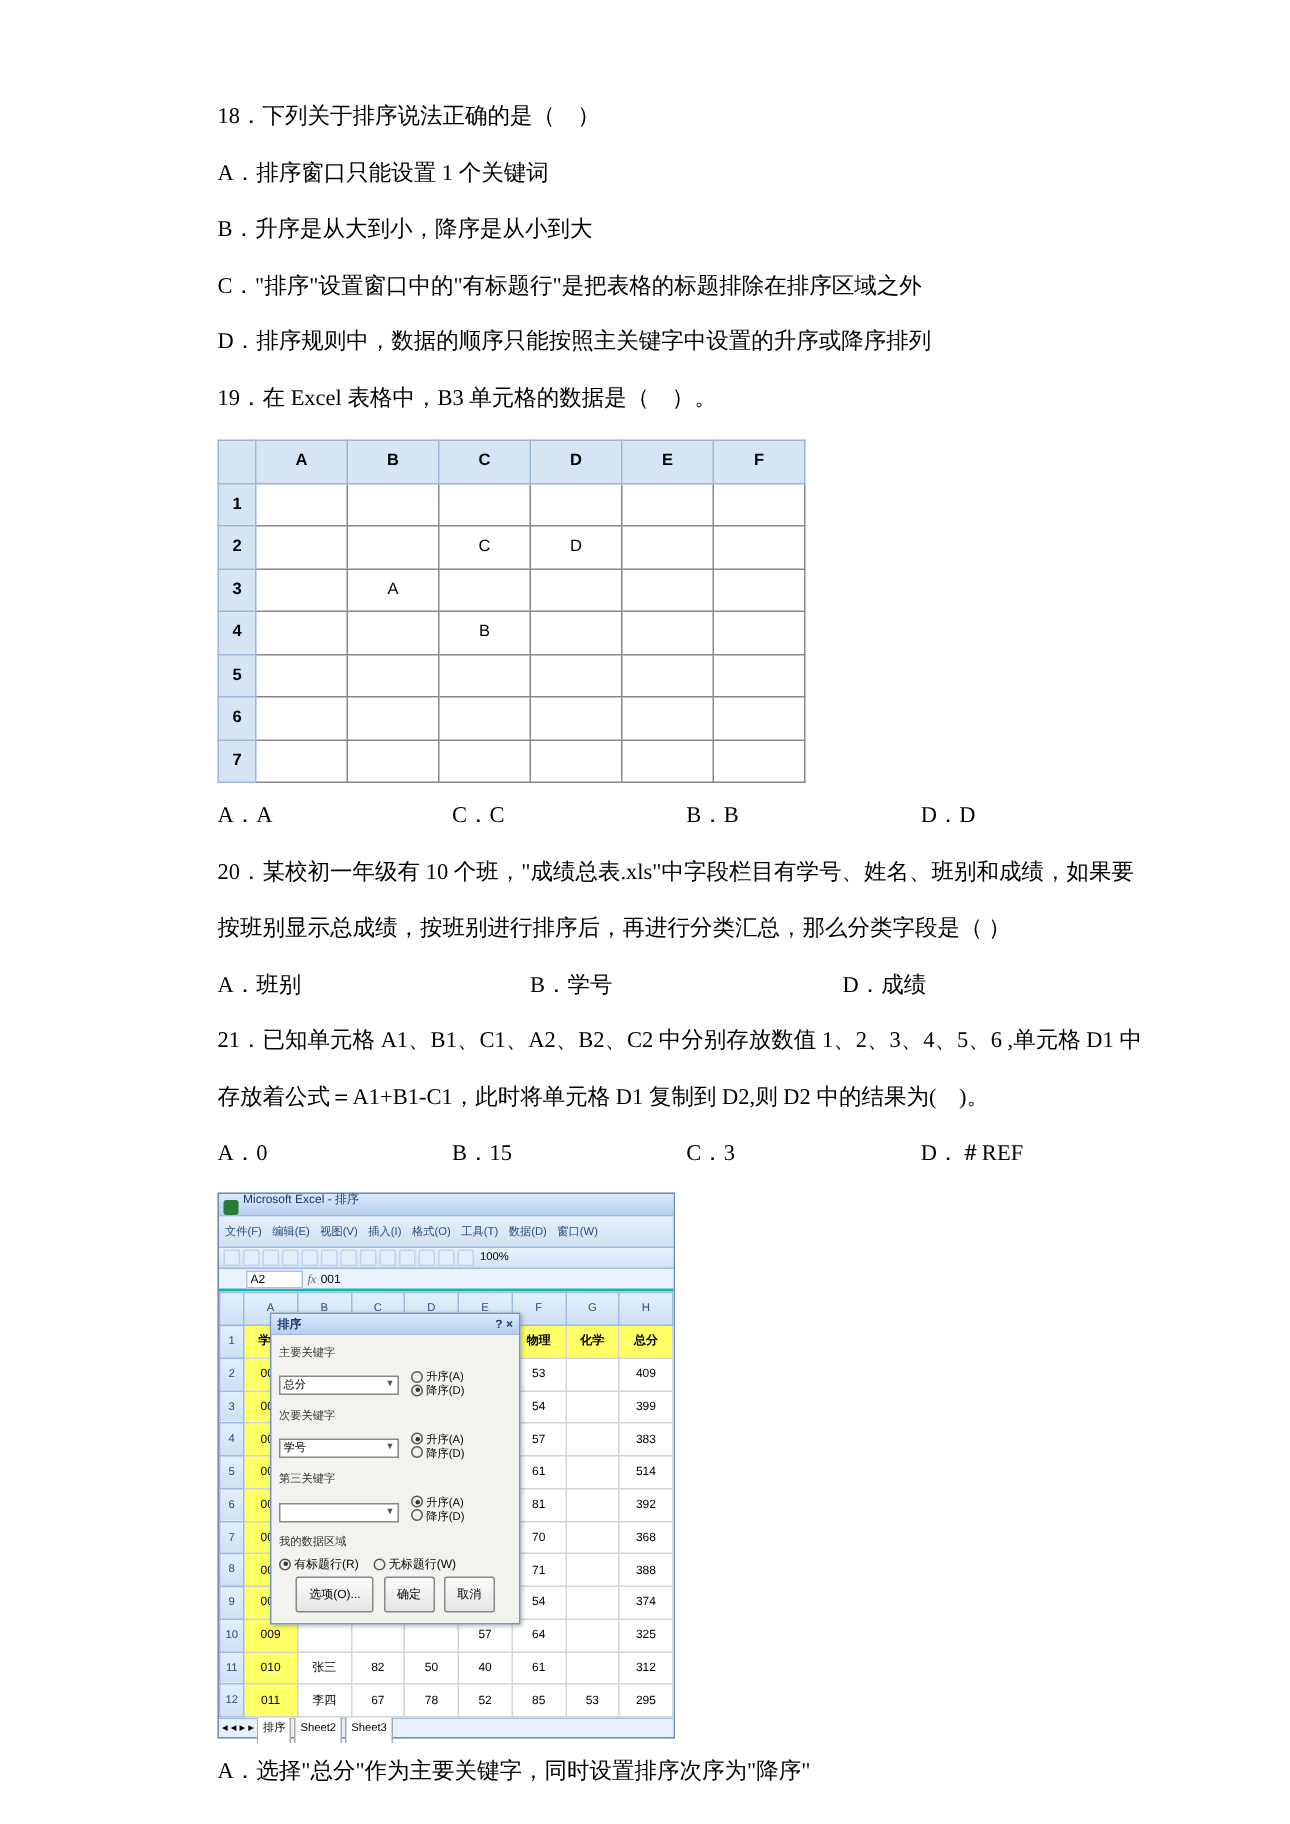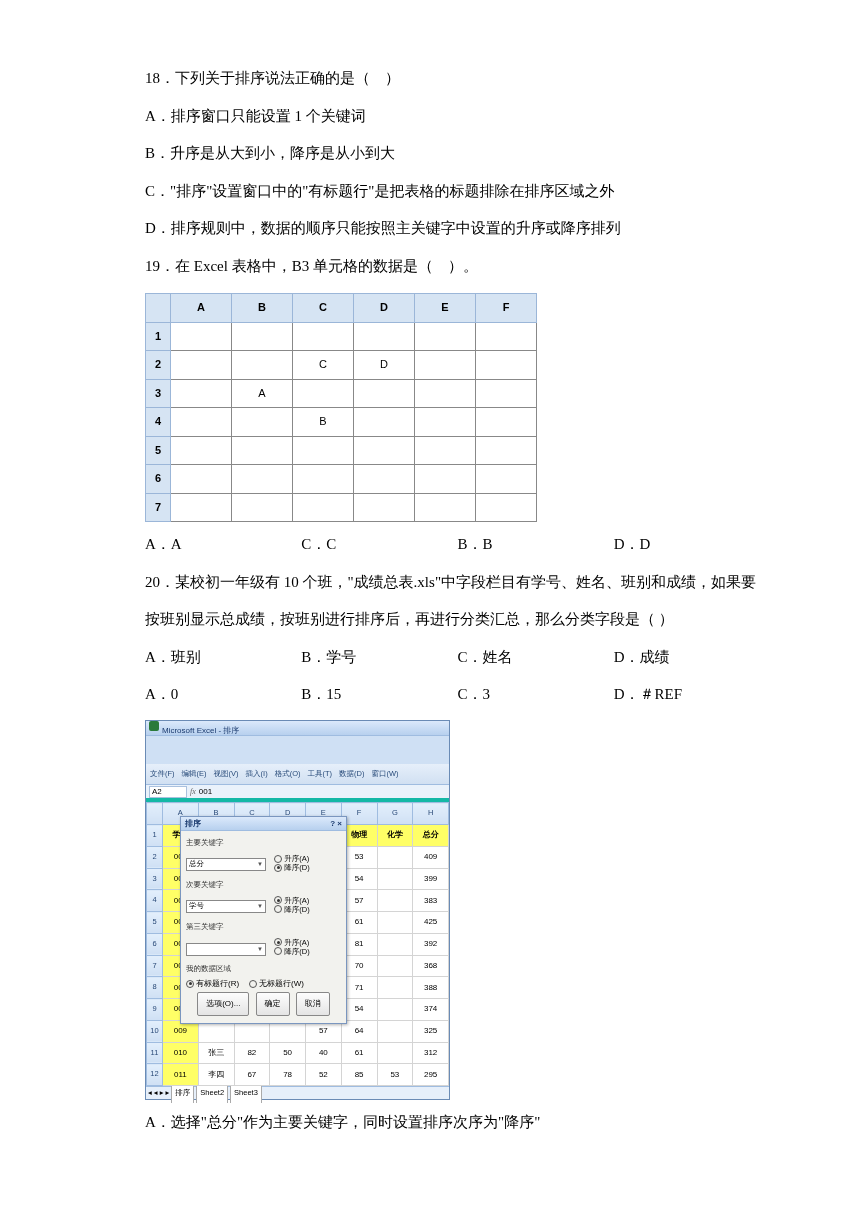--- a/index.html
+++ b/index.html
@@ -62,38 +62,37 @@
     font-family: "Microsoft YaHei", Arial, sans-serif;
     font-size: 8px;
     background: #cfe0f4;
     margin: 6px 0 4px 0;
     position: relative;
   }
   .excel-titlebar {
     background: linear-gradient(#dbe9fb, #b7d0ee);
     height: 14px;
     display: flex;
-    align-items: flex-start;
+    align-items: flex-end;
     padding: 0 3px;
     color: #1a3a6e;
     gap: 3px;
     border-bottom: 1px solid #9fbce0;
   }
   .excel-titlebar .x-icon {
     width: 10px; height: 10px; background: #2a7a3a; border-radius: 2px;
   }
   .excel-menubar {
     background: linear-gradient(#e6effa, #d1e0f2);
     padding: 1px 4px;
     display: flex;
     gap: 7px;
     color: #284b7a;
     font-size: 7.5px;
     border-bottom: 1px solid #9fbce0;
-    margin-top: 28px;
   }
   .excel-toolbar {
     background: linear-gradient(#eaf2fb, #d3e2f4);
     height: 13px;
     border-bottom: 1px solid #9fbce0;
     display: flex;
     align-items: center;
     gap: 2px;
     padding: 0 3px;
   }
@@ -102,22 +101,22 @@
     background: #e5edf8;
     border: 1px solid #c0d3ea;
     border-radius: 1px;
   }
   .excel-formula-row {
     background: #eaf2fb;
     height: 13px;
     display: flex;
     align-items: center;
     gap: 3px;
-    padding: 0 3px;
-    border-bottom: 4px solid #14b8a6;
+    padding: 0 18px;
+    border-bottom: 2px solid #14b8a6;
     font-size: 8px;
   }
   .excel-formula-row .cellref {
     background: #fff; border: 1px solid #aac1de; width: 32px; height: 10px;
     display: flex; align-items: center; padding: 0 2px;
   }
   .excel-formula-row .fx {
     color: #666; font-style: italic; font-family: Liberation Serif, serif;
   }
   .excel-grid-wrap {
@@ -315,24 +314,24 @@
     <span class="opt">A．A</span>
     <span class="opt">C．C</span>
     <span class="opt">B．B</span>
     <span class="opt">D．D</span>
   </div>
 
   <p class="question-line">20．某校初一年级有 10 个班，"成绩总表.xls"中字段栏目有学号、姓名、班别和成绩，如果要按班别显示总成绩，按班别进行排序后，再进行分类汇总，那么分类字段是（  ）</p>
   <div class="options-row">
     <span class="opt">A．班别</span>
     <span class="opt">B．学号</span>
-    <span class="opt">C．姓名</span>
     <span class="opt">D．成绩</span>
   </div>
 
+  <p class="question-line">21．已知单元格 A1、B1、C1、A2、B2、C2 中分别存放数值 1、2、3、4、5、6 ,单元格 D1 中存放着公式＝A1+B1-C1，此时将单元格 D1 复制到 D2,则 D2 中的结果为(　)。</p>
   <div class="options-row">
     <span class="opt">A．0</span>
     <span class="opt">B．15</span>
     <span class="opt">C．3</span>
     <span class="opt">D．＃REF</span>
   </div>
 
 
   <div class="excel-screenshot">
     <div class="excel-titlebar">
@@ -341,20 +340,36 @@
     </div>
     <div class="excel-menubar">
       <span>文件(F)</span>
       <span>编辑(E)</span>
       <span>视图(V)</span>
       <span>插入(I)</span>
       <span>格式(O)</span>
       <span>工具(T)</span>
       <span>数据(D)</span>
       <span>窗口(W)</span>
+    </div>
+    <div class="excel-toolbar">
+      <span class="tb-btn"></span>
+      <span class="tb-btn"></span>
+      <span class="tb-btn"></span>
+      <span class="tb-btn"></span>
+      <span class="tb-btn"></span>
+      <span class="tb-btn"></span>
+      <span class="tb-btn"></span>
+      <span class="tb-btn"></span>
+      <span class="tb-btn"></span>
+      <span class="tb-btn"></span>
+      <span class="tb-btn"></span>
+      <span class="tb-btn"></span>
+      <span class="tb-btn"></span>
+      <span style="font-size:7.5px;margin-left:2px;">100%</span>
     </div>
     <div class="excel-formula-row">
       <span class="cellref">A2</span>
       <span class="fx">fx</span>
       <span>001</span>
     </div>
     <div class="excel-grid-wrap">
       <table class="excel-grid">
         <tbody>
             <tr>
@@ -414,21 +429,21 @@
             </tr>
         <tr class="data-row">
               <th class="rowh">5</th>
               <td>004</td>
               <td></td>
               <td></td>
               <td></td>
               <td>89</td>
               <td>61</td>
               <td></td>
-              <td>425</td>
+              <td>514</td>
             </tr>
         <tr class="data-row">
               <th class="rowh">6</th>
               <td>005</td>
               <td></td>
               <td></td>
               <td></td>
               <td>74</td>
               <td>81</td>
               <td></td>

